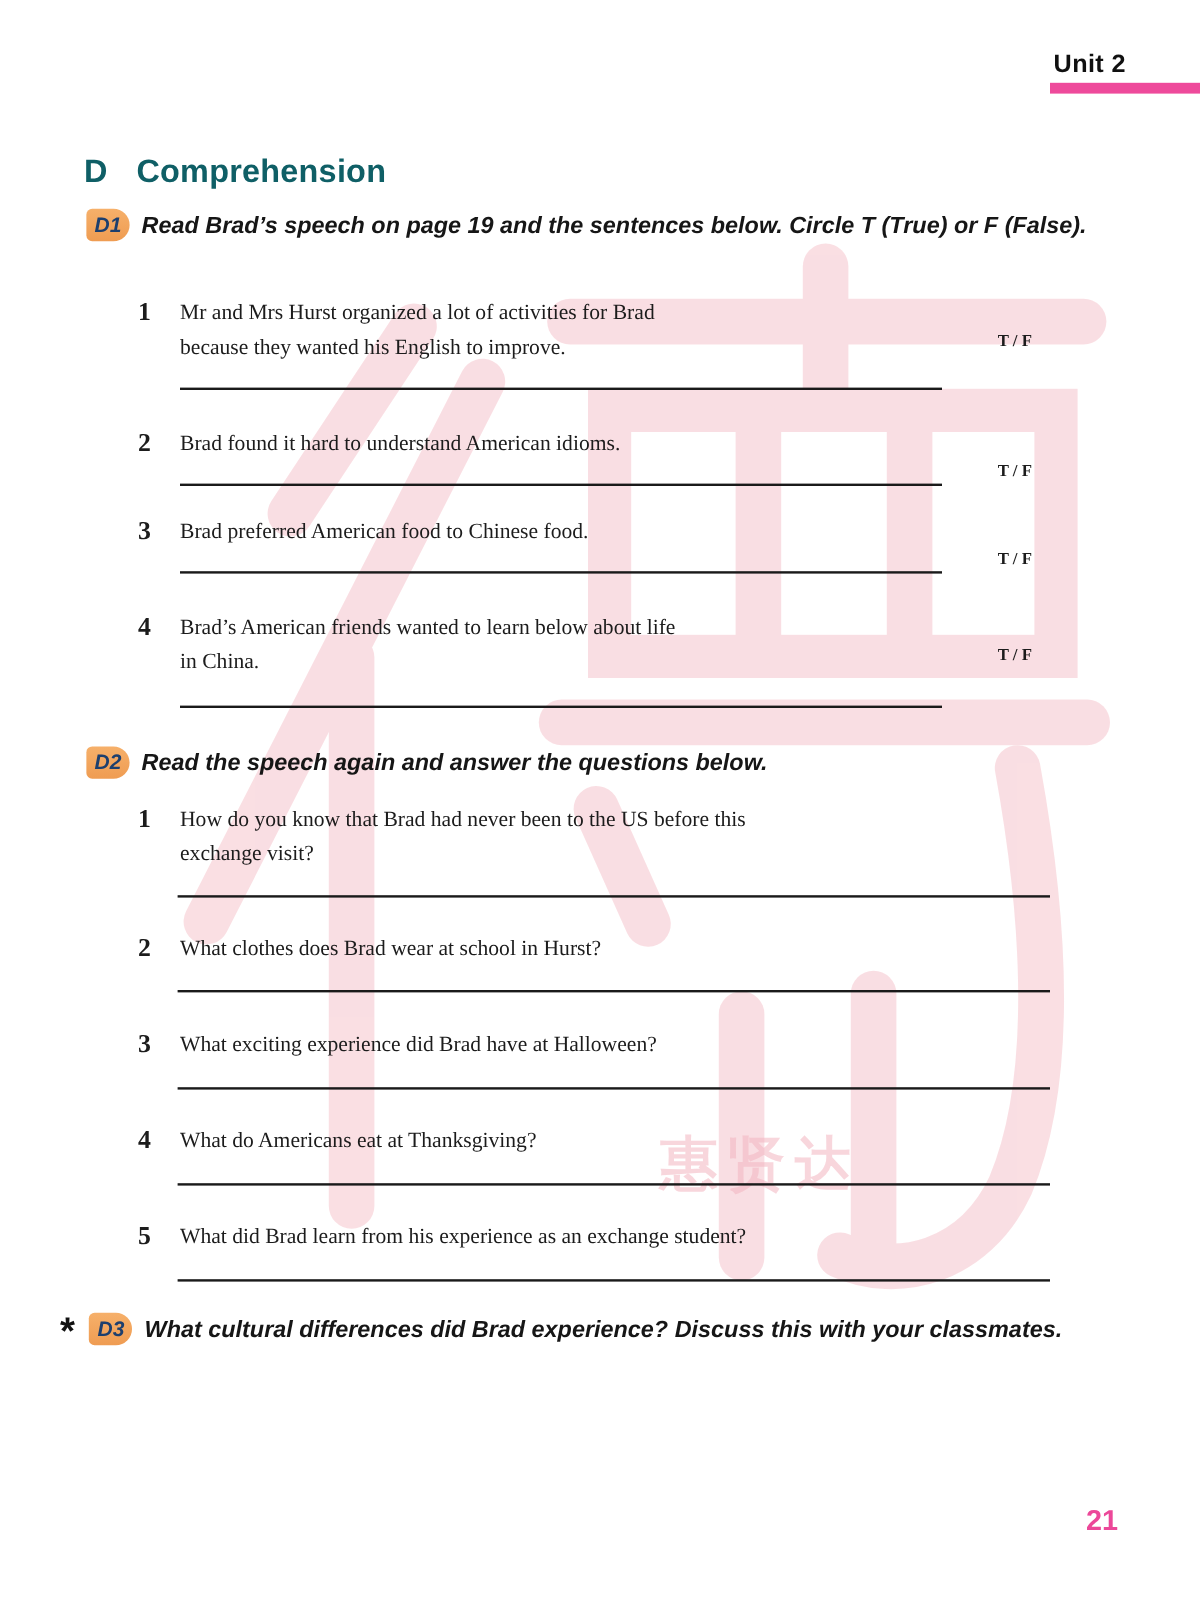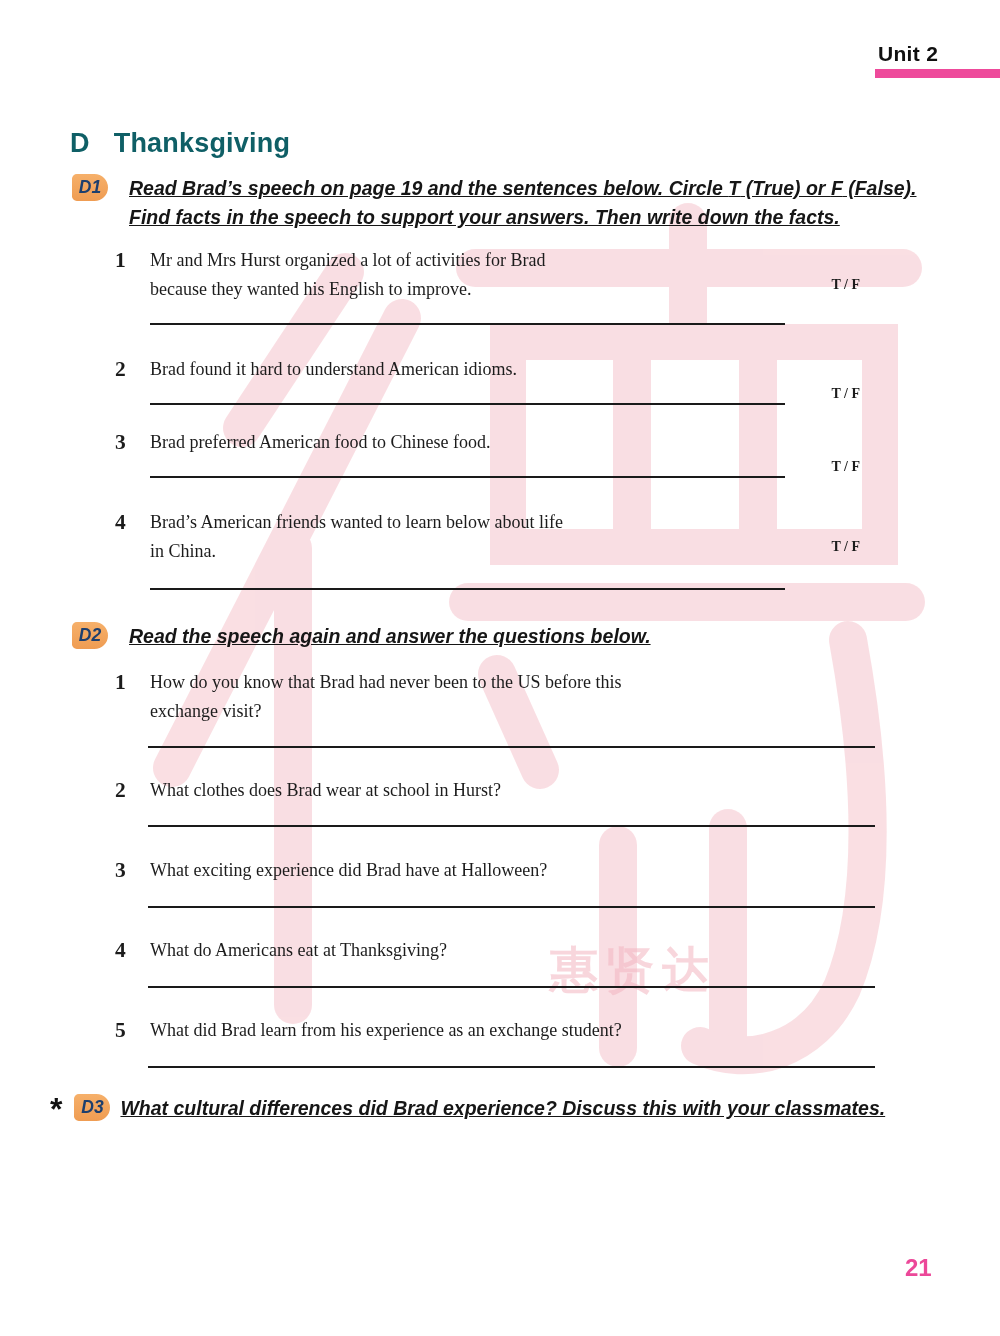--- a/index.html
+++ b/index.html
@@ -31,24 +31,24 @@
   }
   
   .badge{
     display:inline-flex;align-items:center;justify-content:center;
     min-width:36px;height:27px;border-radius:5px 14px 14px 5px;
     background:linear-gradient(#f6b06a,#ef9c52);
     font-family:"Liberation Sans", sans-serif;font-style:italic;
     font-weight:700;font-size:17.5px;color:#1d3f6e;flex:0 0 auto;
   }
   
-  .instr-row{position:absolute;display:flex;gap:21px;align-items:flex-start;}
+  .instr-row{position:absolute;display:flex;gap:10px;align-items:flex-start;}
   .instr-text{
     font-family:"Liberation Sans", sans-serif;font-style:italic;font-weight:600;
-    font-size:19.5px;line-height:29px;color:#161616;padding-top:0px;text-decoration:underline;
+    font-size:19.5px;line-height:29px;color:#161616;padding-top:0px;
   }
   .instr-text b{font-weight:800;}
   
   .qitem{position:absolute;left:115px;}
   .w-d1{width:745px;}
   .w-d2{width:762px;}
   .qrow{position:relative;display:flex;}
   .qnum{flex:0 0 35px;font-weight:700;font-size:21.5px;line-height:29px;}
   .qtext{font-size:18px;line-height:29px;white-space:pre-line;max-width:650px;}
   .tf{position:absolute;right:0;top:0;font-weight:700;font-size:14px;line-height:29px;margin-top:24px;}
@@ -93,28 +93,27 @@
 
   <div class="content">
 
     <div class="unit-hdr">
       <div class="lbl">Unit 2</div>
       <div class="bar"></div>
     </div>
 
     <div class="sec-hdr">
       <span>D</span>
-      <span>Thanksgiving</span>
+      <span>Comprehension</span>
     </div>
 
     <div class="instr-row" style="left:72px;top:174px;width:860px;">
       <span class="badge">D1</span>
       <div class="instr-text" style="width:812px;">
         <div><span>Read Brad’s speech on page 19 and the sentences below. Circle </span><b>T</b><span> (True) or </span><b>F</b><span> (False).</span></div>
-        <div>Find facts in the speech to support your answers. Then write down the facts.</div>
       </div>
     </div>
 
     <div class="qitem w-d1" style="top:246px;">
       <div class="qrow">
         <span class="qnum">1</span>
         <span class="qtext">Mr and Mrs Hurst organized a lot of activities for Brad
 because they wanted his English to improve.</span>
         <span class="tf">T / F</span>
       </div>

